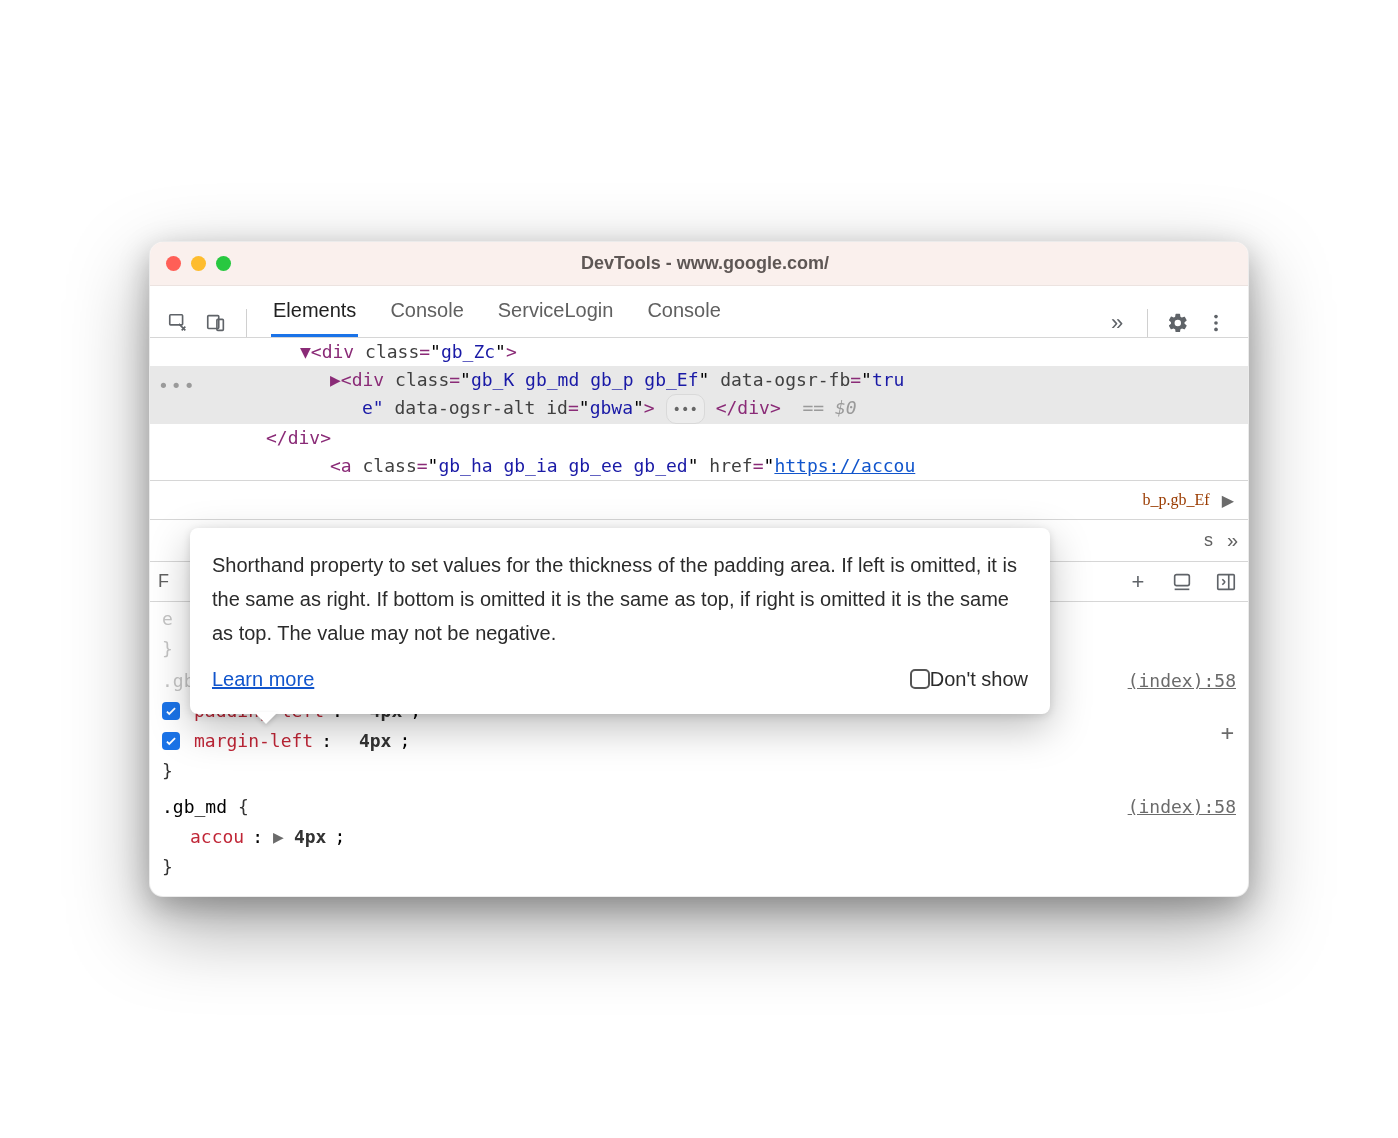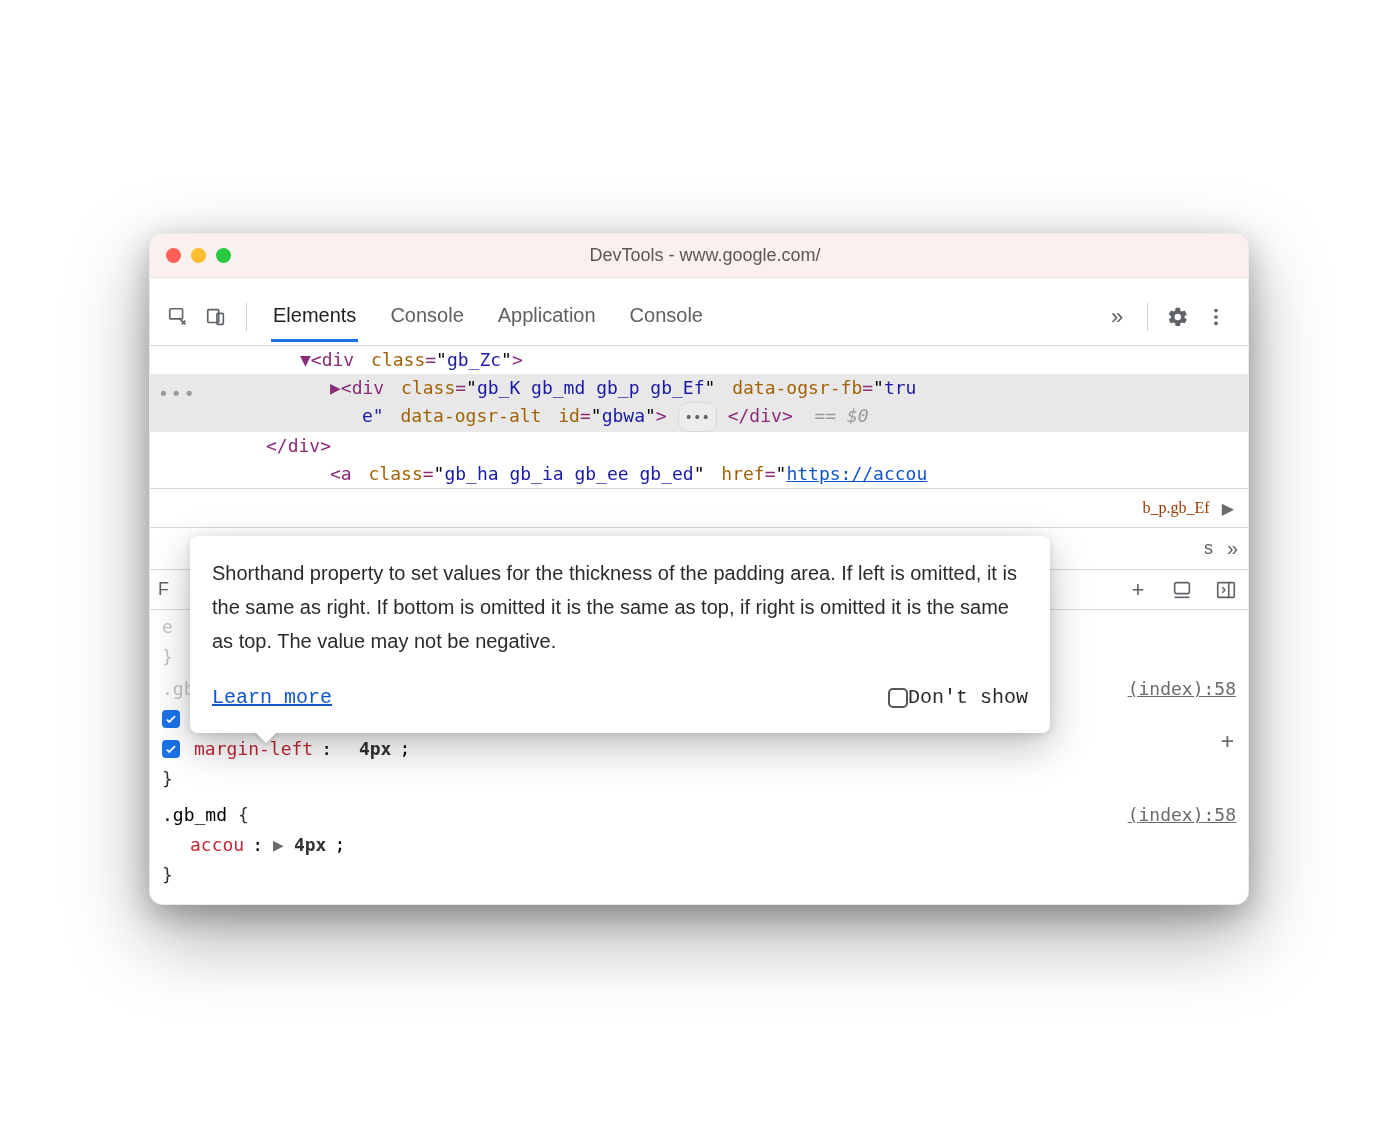--- a/index.html
+++ b/index.html
@@ -30,48 +30,48 @@
     border-bottom: 1px solid #ece3e0;
     position: relative;
   }
   .traffic { display: flex; gap: 10px; }
   .dot { width: 15px; height: 15px; border-radius: 50%; }
   .dot.red { background: #ff5f57; }
   .dot.yellow { background: #febc2e; }
   .dot.green { background: #28c840; }
   .title {
     position: absolute; left: 12px; right: 0; text-align: center;
-    font-weight: 400; color: #5e5755; font-size: 18px;
+    font-weight: 700; color: #5e5755; font-size: 18px;
     pointer-events: none;
   }
   
   .toolbar {
-    height: 68px;
+    height: 52px;
     display: flex;
-    align-items: center;
+    align-items: flex-end;
     padding: 11px 18px 0 14px;
     border-bottom: 1px solid #d6d6d6;
     gap: 10px;
   }
   .toolbar .sep { width: 1px; height: 28px; background: #d0d0d0; margin: 0 6px; }
   .tabs { display: flex; gap: 30px; margin-left: 8px; }
   .tab { font-size: 20px; color: #606060; cursor: pointer; padding: 12px 2px; }
   .tab.active { color: #212121; border-bottom: 3px solid #1a73e8; font-weight: 500; }
   .spacer { flex: 1; }
   .icon-btn { width: 28px; height: 28px; display: inline-flex; align-items: center; justify-content: center; color: #5f6368; cursor: pointer; }
   
   .dom-area { font-family: Menlo, Consolas, monospace; font-size: 18px; line-height: 28px; }
   .dom-line { padding: 0 12px; white-space: nowrap; overflow: hidden; }
   .dom-selected { background: #e8e8e8; position: relative; }
   .dom-selected .more-dots {
     position: absolute; left: 8px; top: 6px; color: #9a9a9a; letter-spacing: 2px;
   }
   .tag-punct { color: #8a2b77; }
   .tag-name { color: #8a2b77; font-weight: 500; }
-  .attr-name { color: #a16207; margin-left: 6px; }
+  .attr-name { color: #404040; }
   .attr-val { color: #1a1aa6; }
   .link { color: #1155cc; text-decoration: underline; }
   .ellipsis-pill {
     display: inline-block; background: #ececec; color: #666; border-radius: 10px;
     padding: 0 6px; font-size: 14px; vertical-align: middle; border: 1px solid #d9d9d9;
   }
   .eq0 { color: #9a9a9a; font-style: italic; }
   
   .breadcrumb {
     height: 40px; border-top: 1px solid #d6d6d6; border-bottom: 1px solid #d6d6d6;
@@ -119,21 +119,21 @@
     position: absolute;
     left: 40px;
     width: 860px;
     background: #fff;
     border-radius: 8px;
     box-shadow: 0 14px 40px rgba(0,0,0,0.25), 0 2px 8px rgba(0,0,0,0.12);
     padding: 20px 22px 18px 22px;
     font-size: 20px; color: #2b2b2b; line-height: 34px;
     z-index: 50;
   }
-  .popup .row2 { display: flex; align-items: center; margin-top: 23px; font-family: Liberation Mono, monospace; }
+  .popup .row2 { display: flex; align-items: center; margin-top: 12px; }
   .popup a { color: #1155cc; text-decoration: underline; }
   .popup .cb {
     width: 20px; height: 20px; border: 2px solid #555; border-radius: 5px; display: inline-block;
   }
   .popup-tail {
     position: absolute; left: 64px; bottom: -10px; width: 0; height: 0;
     border-left: 12px solid transparent; border-right: 12px solid transparent;
     border-top: 12px solid #fff;
     filter: drop-shadow(0 2px 2px rgba(0,0,0,0.15));
   }
@@ -164,21 +164,21 @@
     <span class="icon-btn">
       <svg viewBox="0 0 24 24" width="22" height="22" fill="none" stroke="currentColor" stroke-width="1.8">
         <rect x="3" y="4" width="12" height="14" rx="1"></rect>
           <rect x="13" y="8" width="7" height="12" rx="1"></rect>
       </svg>
     </span>
     <div class="sep"></div>
     <div class="tabs">
       <div class="tab active">Elements</div>
       <div class="tab">Console</div>
-      <div class="tab">Application</div>
+      <div class="tab">ServiceLogin</div>
       <div class="tab">Console</div>
     </div>
     <div class="spacer"></div>
     <span class="icon-btn" style="font-size:22px">»</span>
     <div class="sep"></div>
     <span class="icon-btn">
       <svg viewBox="0 0 24 24" width="22" height="22" fill="currentColor">
           <path d="M19.14,12.94a7.14,7.14,0,0,0,.05-.94,7.14,7.14,0,0,0-.05-.94l2.11-1.65a.5.5,0,0,0,.12-.64l-2-3.46a.5.5,0,0,0-.61-.22l-2.49,1a7,7,0,0,0-1.63-.94l-.38-2.65A.5.5,0,0,0,13.77,2H9.77a.5.5,0,0,0-.49.42L8.9,5.07a7,7,0,0,0-1.63.94l-2.49-1a.5.5,0,0,0-.61.22l-2,3.46a.5.5,0,0,0,.12.64L4.4,11.06a7.14,7.14,0,0,0-.05.94,7.14,7.14,0,0,0,.05.94L2.29,14.59a.5.5,0,0,0-.12.64l2,3.46a.5.5,0,0,0,.61.22l2.49-1a7,7,0,0,0,1.63.94l.38,2.65a.5.5,0,0,0,.49.42h4a.5.5,0,0,0,.49-.42l.38-2.65a7,7,0,0,0,1.63-.94l2.49,1a.5.5,0,0,0,.61-.22l2-3.46a.5.5,0,0,0-.12-.64ZM11.77,15.5A3.5,3.5,0,1,1,15.27,12,3.5,3.5,0,0,1,11.77,15.5Z"></path>
         </svg>
     </span>

